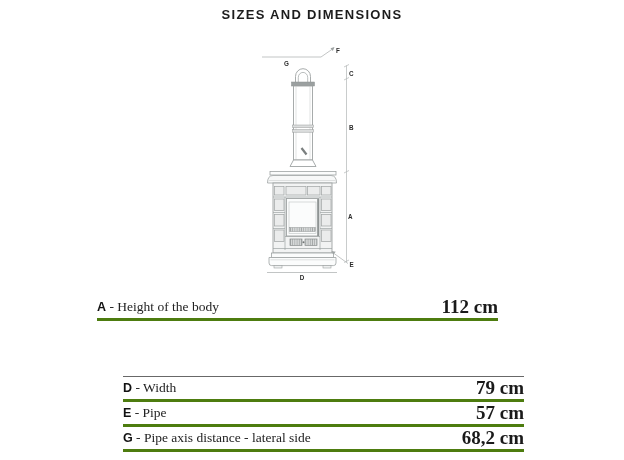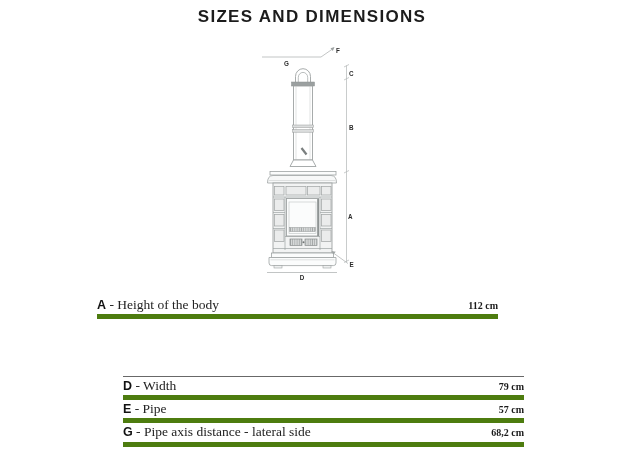--- a/index.html
+++ b/index.html
@@ -1,28 +1,28 @@
 <!DOCTYPE html>
 <html><head>
 <meta charset="utf-8">
 <style>
   html,body{margin:0;padding:0;background:#ffffff;}
   #page{position:relative;width:624px;height:460px;background:#ffffff;overflow:hidden;
         font-family:"Liberation Sans",sans-serif;}
   .title{position:absolute;top:7px;left:0;width:624px;text-align:center;
-         font-size:17px;font-weight:bold;letter-spacing:1.3px;color:#1c1c1c;}
+         font-size:13px;font-weight:bold;letter-spacing:1.3px;color:#1c1c1c;}
   .diagram{position:absolute;left:230px;top:40px;width:130px;height:250px;}
   .dim-label{font-family:"Liberation Sans",sans-serif;font-size:6.3px;font-weight:bold;fill:#2b2b2b;}
   table.tbl{position:absolute;left:97px;width:401px;border-collapse:collapse;table-layout:fixed;}
-  table.tbl td{height:18.2px;vertical-align:middle;border-bottom:5px solid #4d7c0f;
+  table.tbl td{height:18.2px;vertical-align:middle;border-bottom:3px solid #4d7c0f;
                padding:0;white-space:nowrap;overflow:hidden;}
   table.tbl2{border-top:1px solid #686868;margin-left:26px;}
   td.c-name{padding-left:3px;font-family:"Liberation Serif",serif;font-size:13.5px;color:#222;}
   td.c-val{padding-right:2px;text-align:right;font-family:"Liberation Serif",serif;
-           font-size:10px;font-weight:bold;color:#1a1a1a;width:90px;}
+           font-size:19px;font-weight:bold;color:#1a1a1a;width:90px;}
   .key{font-family:"Liberation Sans",sans-serif;font-weight:bold;font-size:12.5px;color:#111;}
   .t1{top:296px;} .t2{top:376px;}
 </style>
 </head>
 <body>
 
 <div id="page">
 
   <div class="title">SIZES AND DIMENSIONS</div>
 

